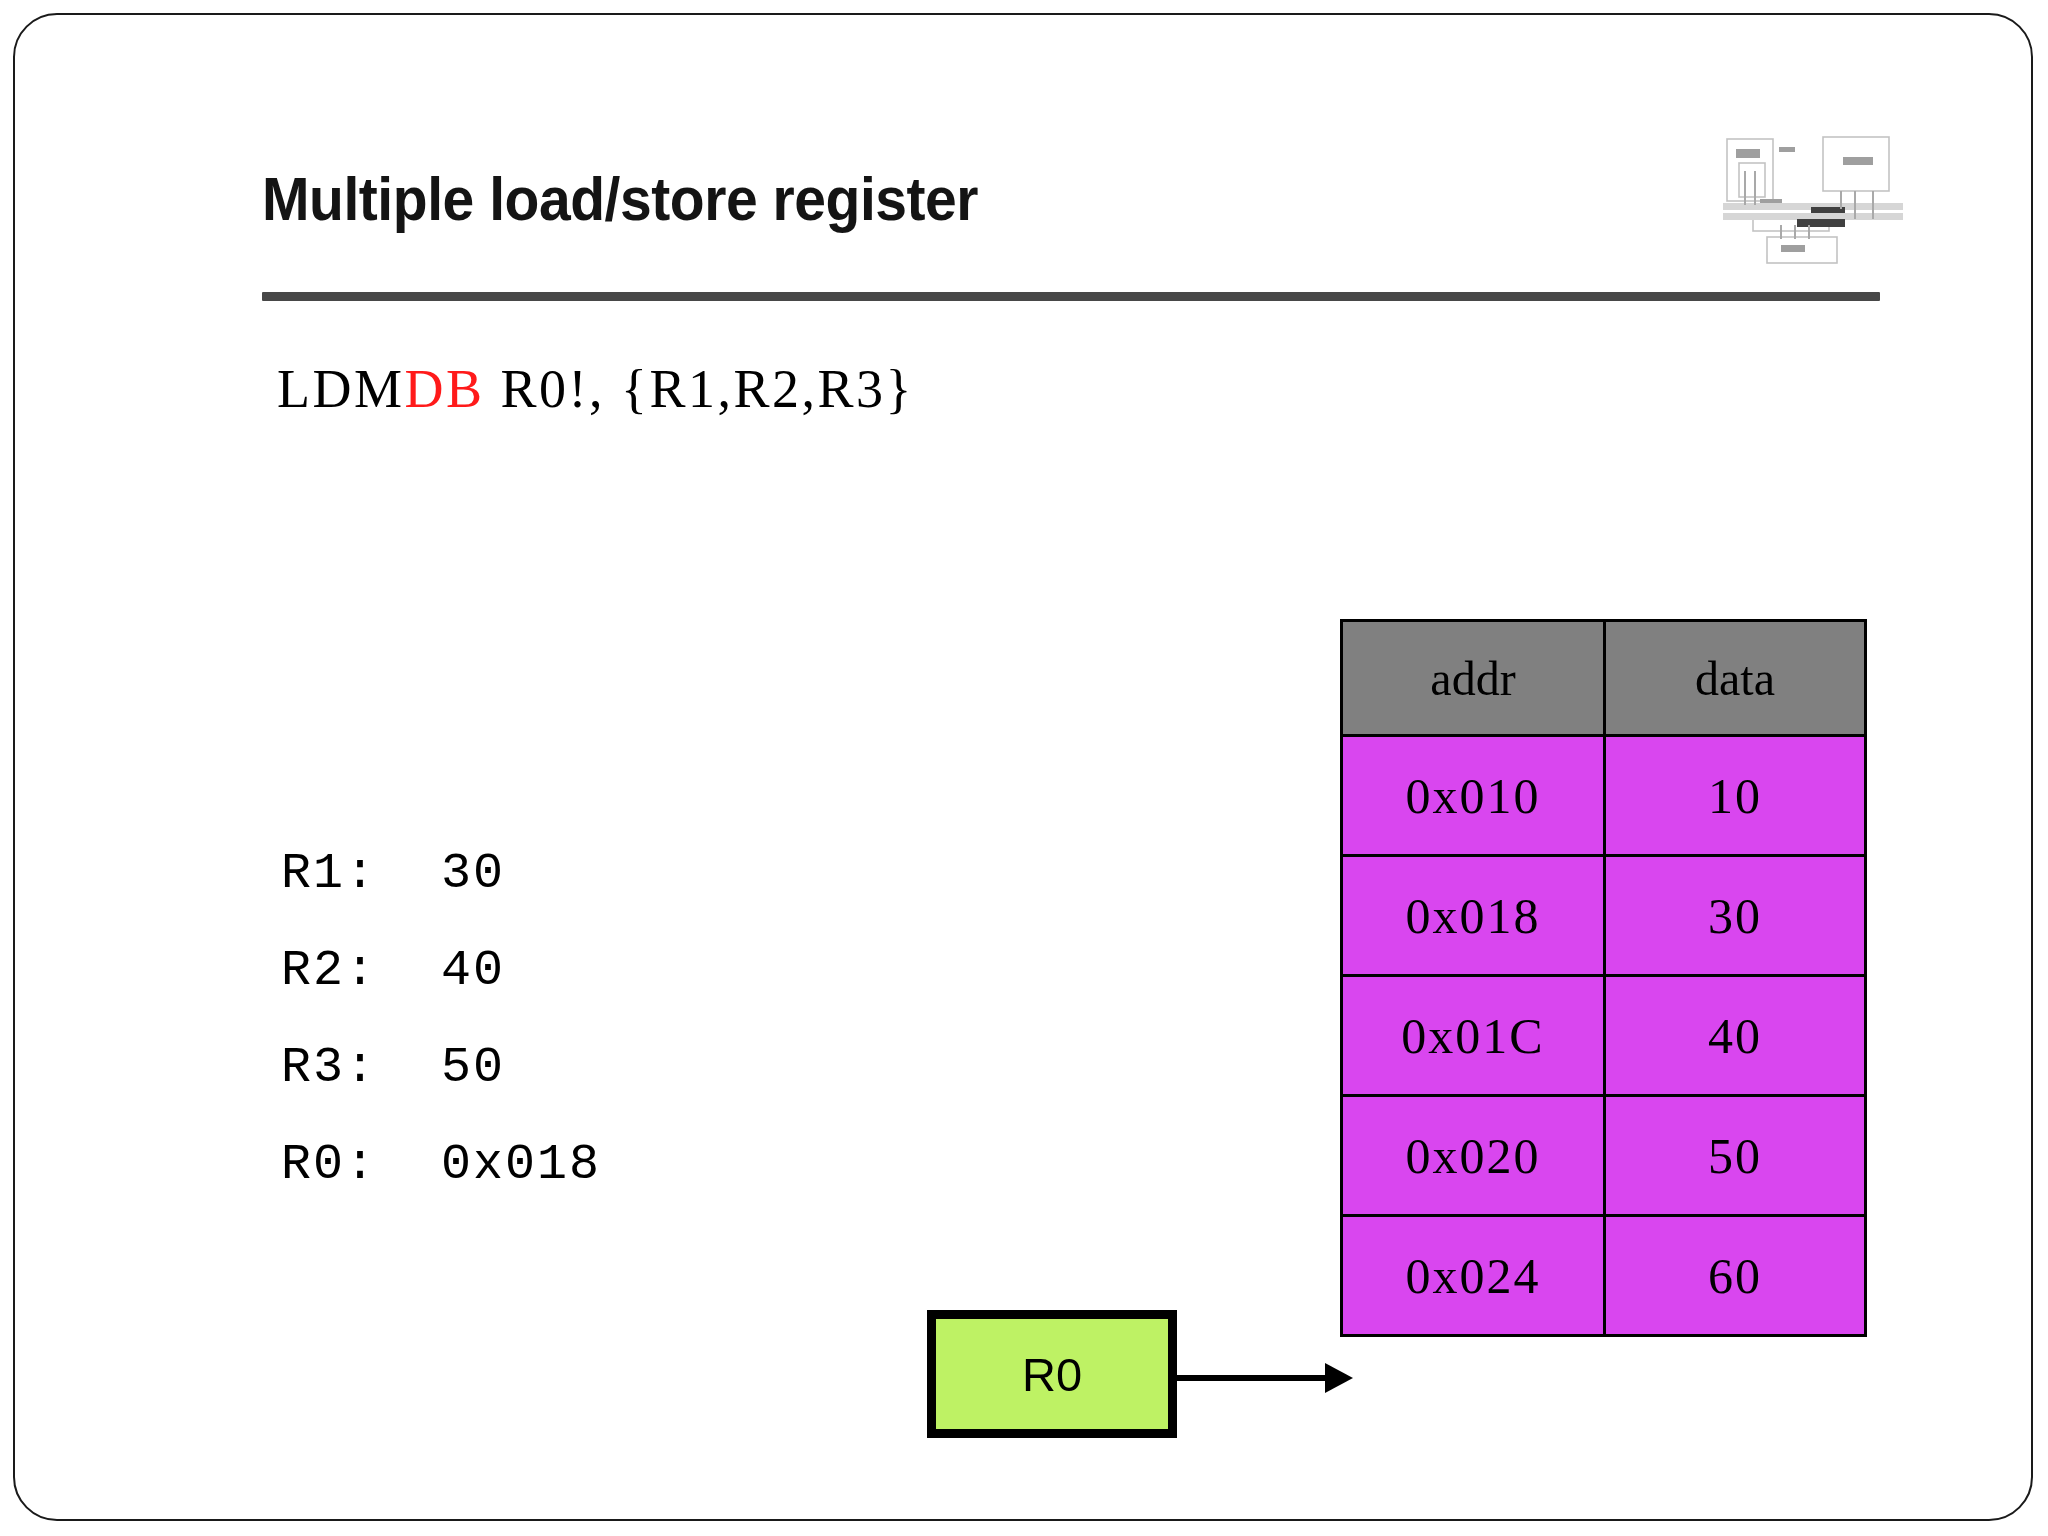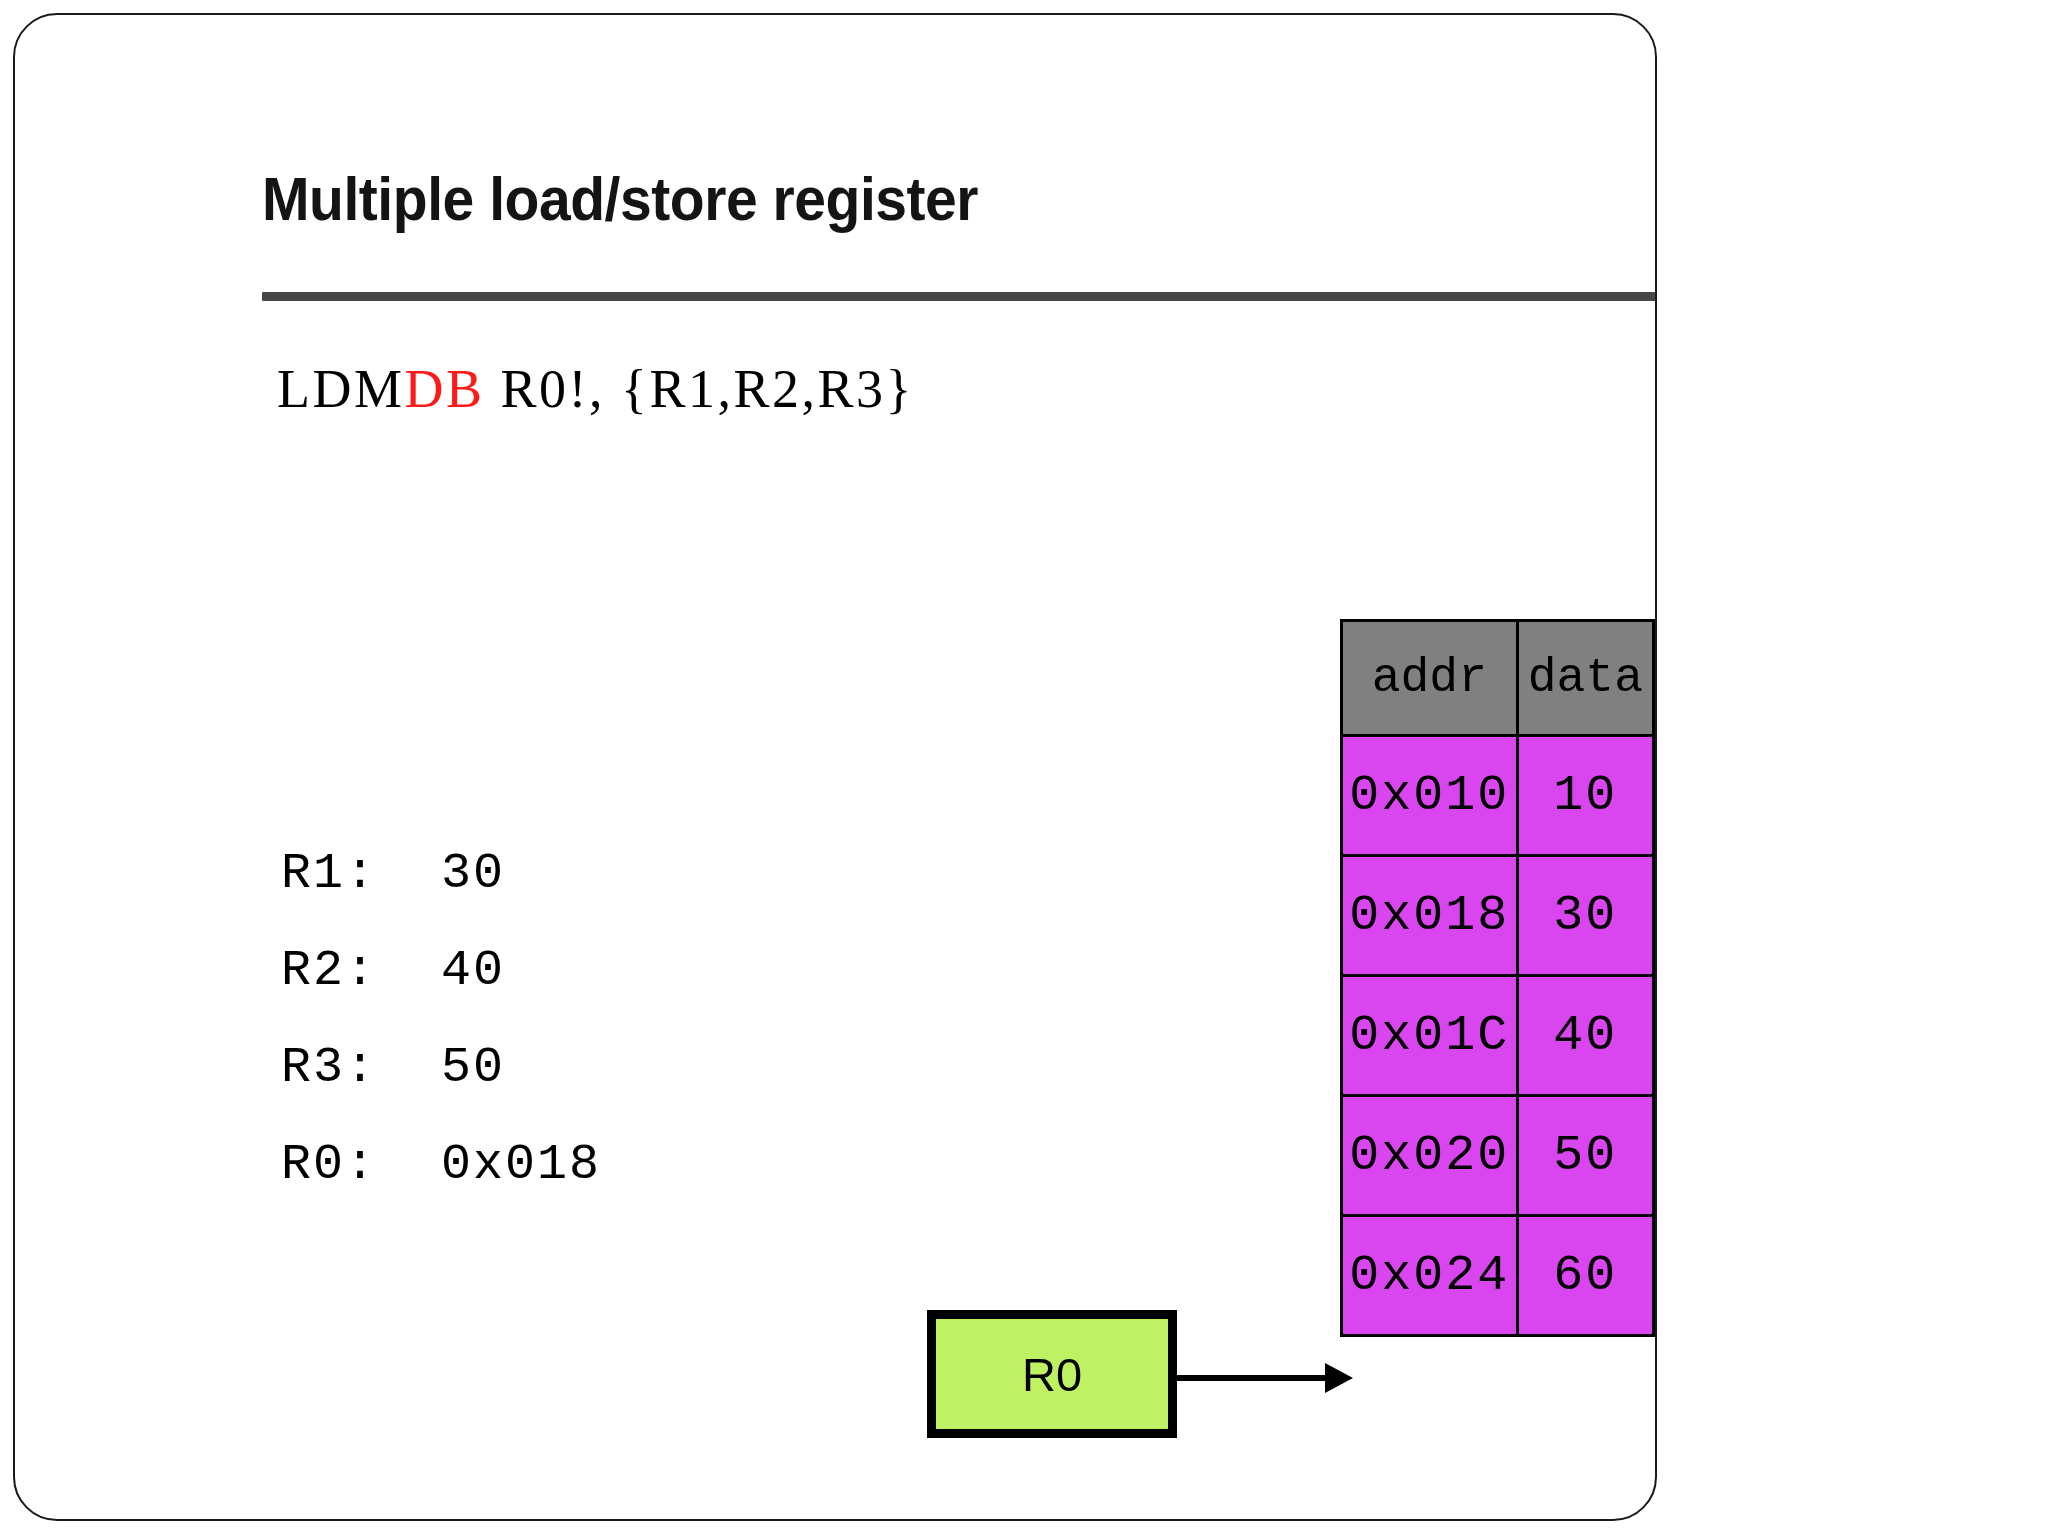--- a/index.html
+++ b/index.html
@@ -13,21 +13,21 @@
     height: 1536px;
     font-family: "Liberation Sans", sans-serif;
     -webkit-font-smoothing: antialiased;
   }
 
   
   .slide {
     position: absolute;
     left: 13px;
     top: 13px;
-    width: 1644px;
+    width: 2020px;
     height: 1508px;
     box-sizing: border-box;
     border: 2px solid #1a1a1a;
     border-radius: 44px;
     background: #ffffff;
     overflow: hidden;
   }
 
   
   .title {
@@ -94,21 +94,21 @@
     white-space: pre;
   }
 
   
   .mem-table {
     position: absolute;
     left: 1325px;
     top: 604px;
     border-collapse: collapse;
     table-layout: fixed;
-    font-family: Liberation Mono, monospace;
+    font-family: Liberation Serif, serif;
   }
   .mem-table th,
   .mem-table td {
     border: 3px solid #000000;
     text-align: center;
     padding: 0;
     height: 117px;
     font-weight: 400;
     color: #000000;
   }

